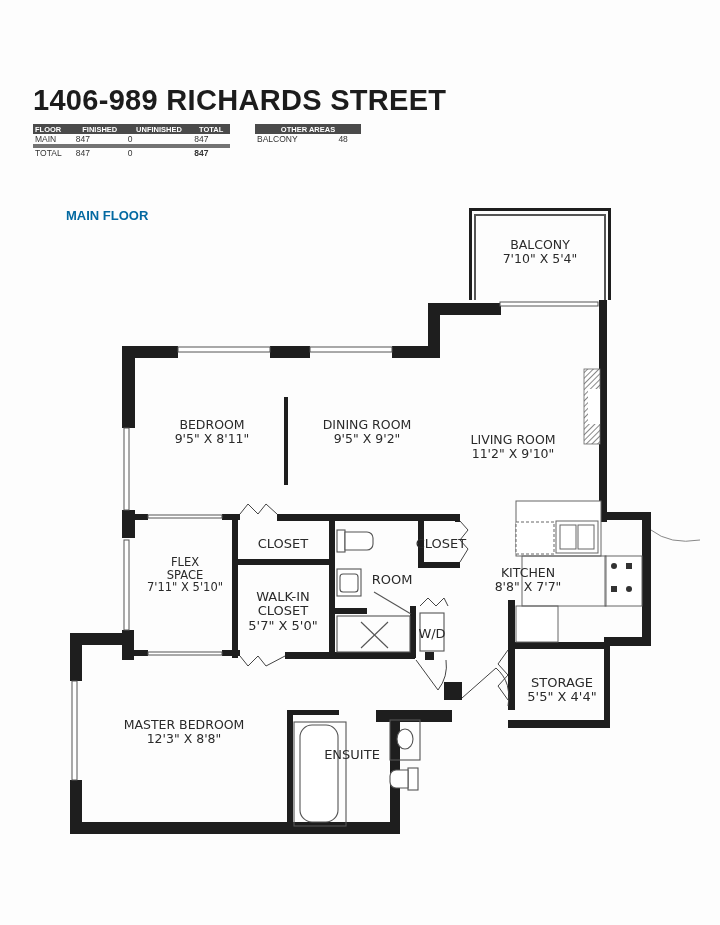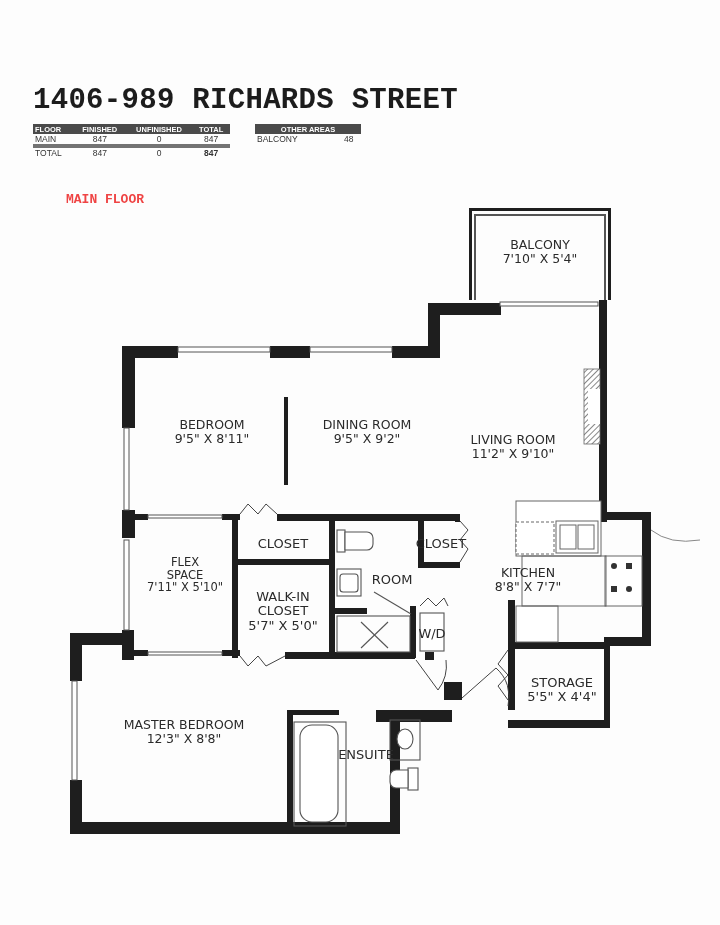--- a/index.html
+++ b/index.html
@@ -2,35 +2,35 @@
 <html><head>
 <meta charset="utf-8">
 <style>
   html, body { margin: 0; padding: 0; }
   body {
     width: 720px; height: 925px; background: #fdfdfd; position: relative; overflow: hidden;
     font-family: "Liberation Sans", "DejaVu Sans", sans-serif; color: #222;
   }
   .title {
     position: absolute; left: 33px; top: 84px; font-size: 29px; font-weight: bold;
-    letter-spacing: 0.3px; color: #1c1c1c; font-family: Liberation Mono, monospace;
+    letter-spacing: 0.3px; color: #1c1c1c; font-family: Liberation Sans, sans-serif;
   }
   table.area { position: absolute; border-collapse: collapse; font-size: 8.5px; color: #333; }
   table.area th {
     background: #4a4a4a; color: #fff; font-weight: bold; padding: 0 2px; height: 10px; text-align: center;
     font-size: 7.5px;
   }
-  table.area td { padding: 0 2px; height: 10px; text-align: center; }
+  table.area td { padding: 0 2px; height: 10px; text-align: left; }
   table.area td.l, table.area th.l { text-align: left; }
   table.area tr.main td { border-bottom: 4px solid #737373; }
   #floor-table { left: 33px; top: 124px; width: 197px; }
   #other-table { left: 255px; top: 124px; width: 106px; }
   .floor-label {
-    position: absolute; left: 66px; top: 192px; font-size: 13px; font-weight: bold; color: #ef4444;
-    font-family: Liberation Mono, monospace;
+    position: absolute; left: 66px; top: 208px; font-size: 13px; font-weight: bold; color: #0369a1;
+    font-family: Liberation Sans, sans-serif;
   }
   svg#plan { position: absolute; left: 0; top: 0; }
   .room-label {
     position: absolute; text-align: center; color: #2a2a2a; line-height: 1.1;
     font-family: "DejaVu Sans", sans-serif; transform: translateX(-50%); white-space: nowrap;
   }
   .md { font-size: 12.5px; }
   .sm { font-size: 13px; }
 </style>
 </head>
@@ -247,15 +247,15 @@
   <div>8'8" X 7'7"</div>
 </div>
 <div class="room-label sm" style="left:562px; top:676px;">
   <div>STORAGE</div>
   <div>5'5" X 4'4"</div>
 </div>
 <div class="room-label md" style="left:184px; top:718px;">
   <div>MASTER BEDROOM</div>
   <div>12'3" X 8'8"</div>
 </div>
-<div class="room-label sm" style="left:366px; top:748px;">
+<div class="room-label sm" style="left:352px; top:748px;">
   <div>ENSUITE</div>
 </div>
 
 </body></html>

